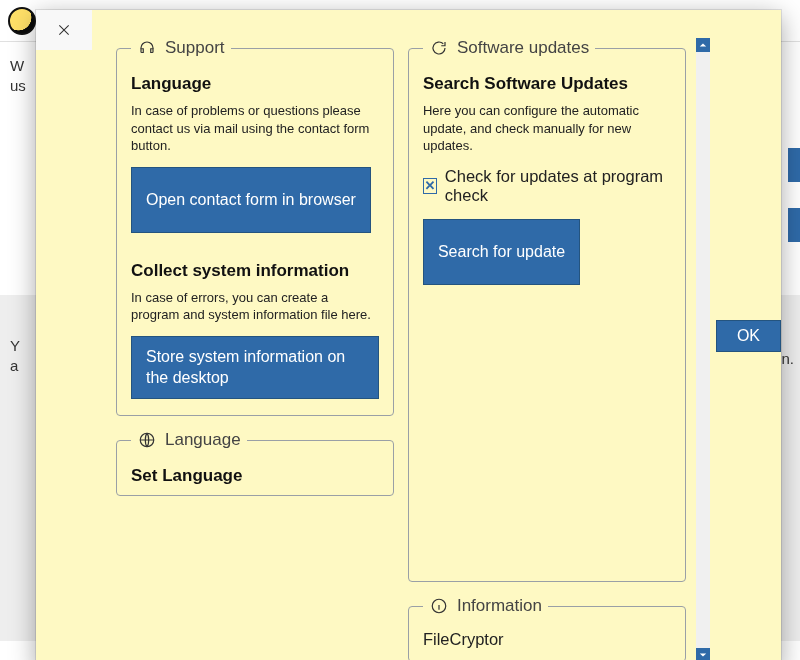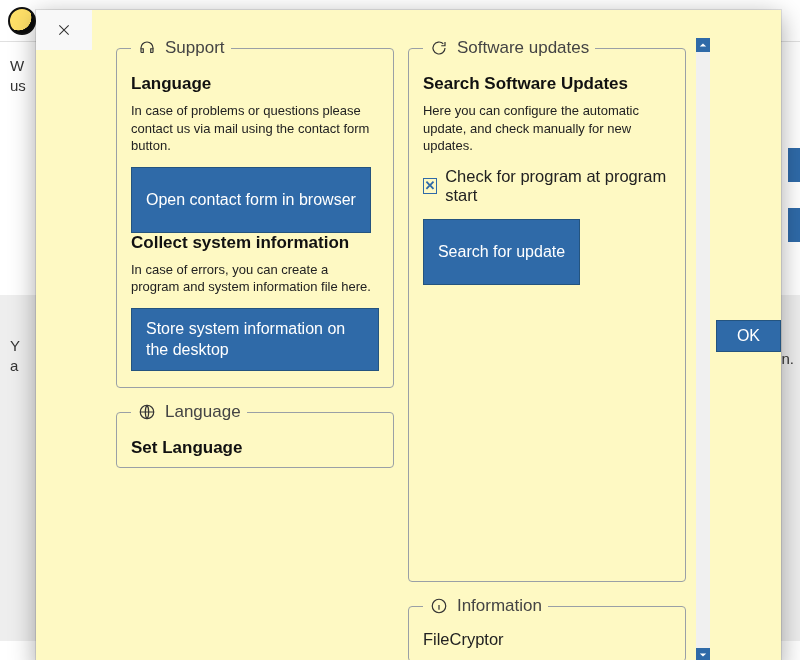--- a/index.html
+++ b/index.html
@@ -169,21 +169,21 @@
                 <path d="M4 13v-1a8 8 0 0 1 16 0v1"></path>
                 <path d="M4 13h3v5H5a1 1 0 0 1-1-1v-4zM20 13h-3v5h2a1 1 0 0 0 1-1v-4z"></path>
               </svg>
           </span>
           <span>Support</span>
         </legend>
         <div class="heading">Language</div>
         <div class="body-text">In case of problems or questions please contact us via mail using the contact form button.</div>
         <button class="btn">Open contact form in browser</button>
 
-        <div class="heading" style="margin-top:0">Collect system information</div>
+        <div class="heading" style="margin-top:28px">Collect system information</div>
         <div class="body-text">In case of errors, you can create a program and system information file here.</div>
         <button class="btn wide">Store system information on the desktop</button>
       </fieldset>
 
       <div class="row2">
         <fieldset class="group">
           <legend>
             <span class="licon">
               <svg viewBox="0 0 24 24">
                   <circle cx="12" cy="12" r="9"></circle>
@@ -207,21 +207,21 @@
               </svg>
           </span>
           <span>Software updates</span>
         </legend>
         <div class="heading">Search Software Updates</div>
         <div class="body-text">Here you can configure the automatic update, and check manually for new updates.</div>
         <div class="check-row">
           <span class="checkbox">
               <span class="x">✕</span>
             </span>
-          <span>Check for program at program start</span>
+          <span>Check for updates at program check</span>
         </div>
         <button class="btn">Search for update</button>
       </fieldset>
 
       <div class="row2">
         <fieldset class="group">
           <legend>
             <span class="licon">
               <svg viewBox="0 0 24 24">
                   <circle cx="12" cy="12" r="9"></circle>

